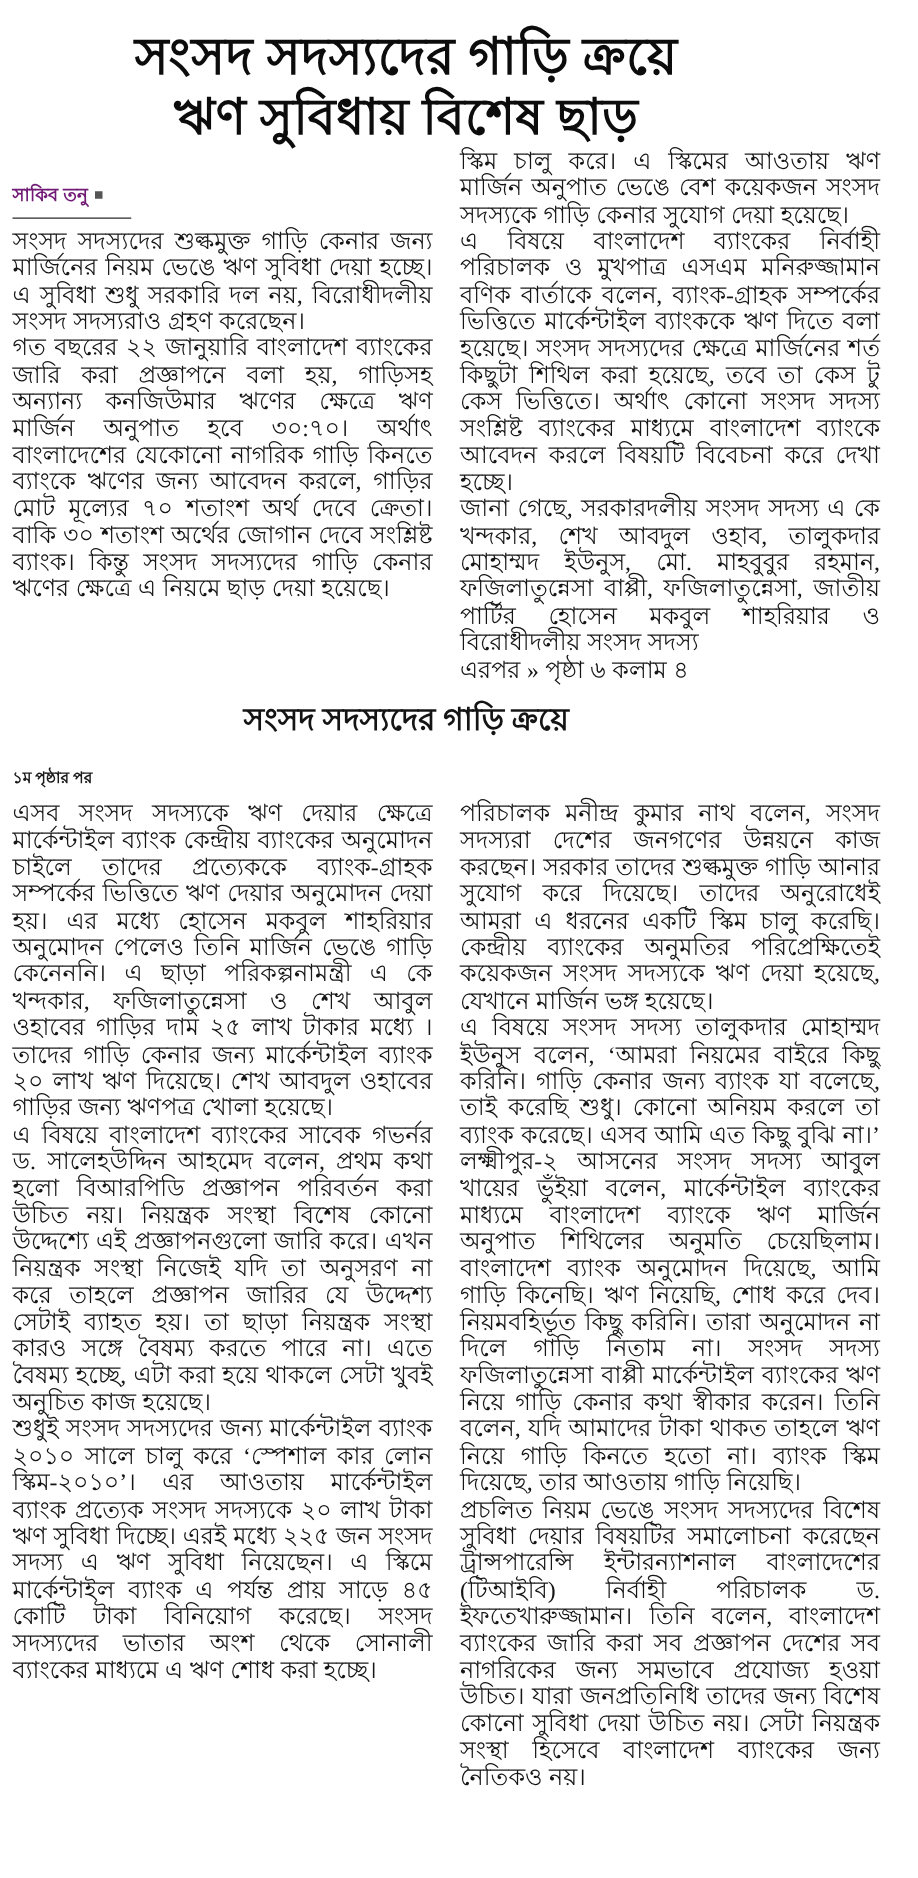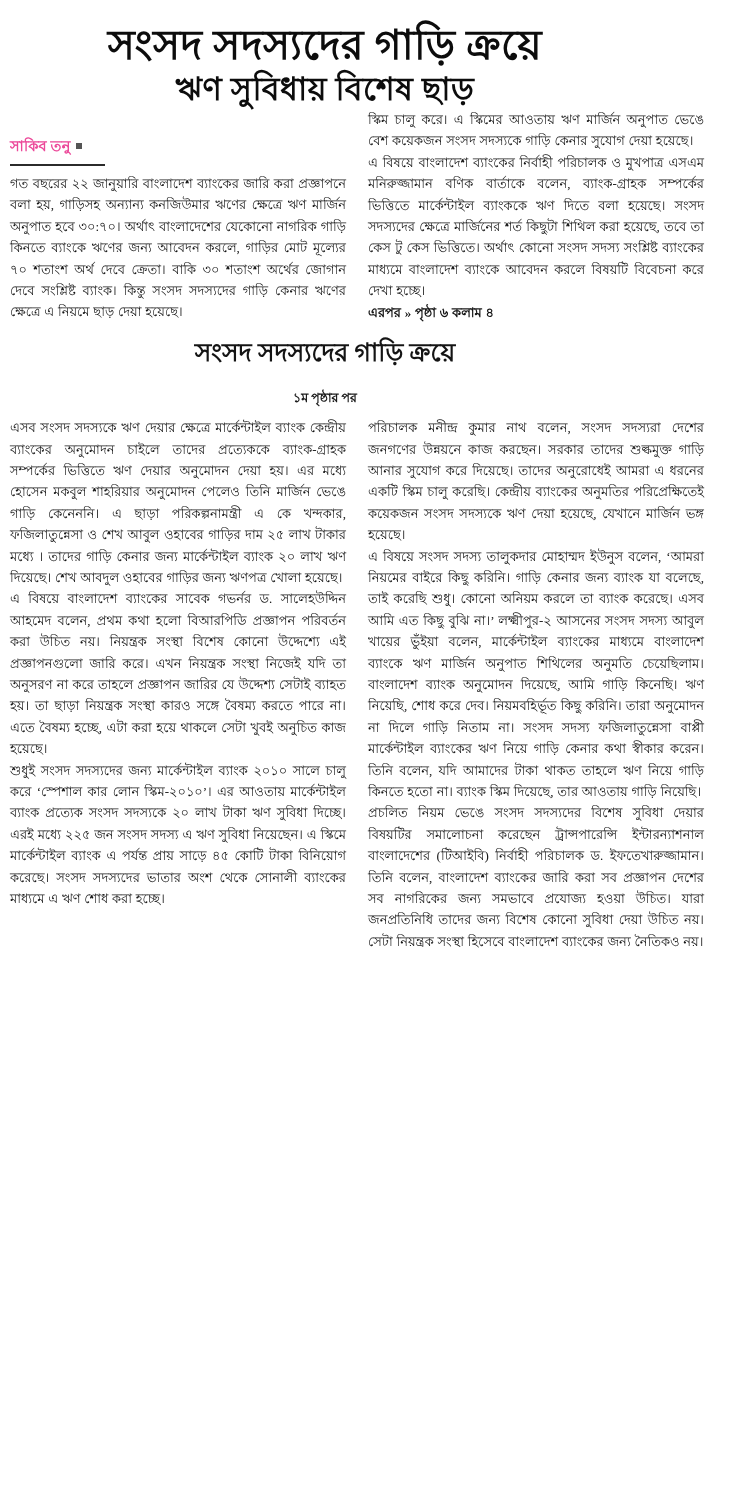--- a/index.html
+++ b/index.html
@@ -33,33 +33,33 @@
     letter-spacing: 0.5px;
     color: #0c0c0c;
     padding-top: 20px;
     margin: 0 18px;
   }
   .headline .hl-line {
     display: block;
     white-space: nowrap;
   }
   .headline .hl-line-2 {
-    font-size: 32px;
+    font-size: 40px;
   }
 
   
   .byline-wrap {
     margin-top: 26px;
     margin-bottom: 2px;
     height: 36px;
   }
   .byline {
     font-size: 14.5px;
     font-weight: 700;
-    color: #ec4899;
+    color: #701a75;
     letter-spacing: 0.2px;
     display: inline-block;
     white-space: nowrap;
   }
   .byline-mark {
     display: inline-block;
     width: 6px;
     height: 6px;
     background: #555;
     margin-left: 5px;
@@ -79,49 +79,48 @@
     align-items: flex-start;
   }
   .col {
     width: 336px;
     flex: 0 0 336px;
   }
 
   
   .body p {
     margin: 0;
-    font-size: 13px;
+    font-size: 19px;
     line-height: 21.4px;
     text-align: justify;
     text-align-last: left;
     text-justify: inter-word;
     color: #151515;
     word-spacing: 0.5px;
   }
   .body p + p {
     margin-top: 0;
   }
   .continue {
-    font-weight: 700;
+    font-weight: 400;
     font-size: 14px;
     margin-top: 1px;
     text-align: center;
   }
 
   
   .jump-head {
     text-align: center;
     font-size: 25px;
     font-weight: 700;
     color: #141414;
     margin-top: 14px;
     line-height: 1.25;
   }
   .jump-sub {
-    text-align: center;
     font-size: 12.5px;
     font-weight: 700;
     color: #1a1a1a;
     margin-top: 3px;
     margin-bottom: 8px;
   }
 </style>
 </head>
 <body>
 
@@ -133,28 +132,30 @@
   </h1>
 
   <div class="cols">
 
     <div class="col">
       <div class="byline-wrap">
         <span class="byline">সাকিব তনু</span><span class="byline-mark"></span>
         <div class="byline-rule"></div>
       </div>
       <div class="body">
+        <p>সংসদ সদস্যদের শুল্কমুক্ত গাড়ি কেনার জন্য মার্জিনের নিয়ম ভেঙে ঋণ সুবিধা দেয়া হচ্ছে। এ সুবিধা শুধু সরকারি দল নয়, বিরোধীদলীয় সংসদ সদস্যরাও গ্রহণ করেছেন।</p>
         <p>গত বছরের ২২ জানুয়ারি বাংলাদেশ ব্যাংকের জারি করা প্রজ্ঞাপনে বলা হয়, গাড়িসহ অন্যান্য কনজিউমার ঋণের ক্ষেত্রে ঋণ মার্জিন অনুপাত হবে ৩০:৭০। অর্থাৎ বাংলাদেশের যেকোনো নাগরিক গাড়ি কিনতে ব্যাংকে ঋণের জন্য আবেদন করলে, গাড়ির মোট মূল্যের ৭০ শতাংশ অর্থ দেবে ক্রেতা। বাকি ৩০ শতাংশ অর্থের জোগান দেবে সংশ্লিষ্ট ব্যাংক। কিন্তু সংসদ সদস্যদের গাড়ি কেনার ঋণের ক্ষেত্রে এ নিয়মে ছাড় দেয়া হয়েছে।</p>
       </div>
     </div>
 
     <div class="col">
       <div class="body">
         <p>স্কিম চালু করে। এ স্কিমের আওতায় ঋণ মার্জিন অনুপাত ভেঙে বেশ কয়েকজন সংসদ সদস্যকে গাড়ি কেনার সুযোগ দেয়া হয়েছে।</p>
         <p>এ বিষয়ে বাংলাদেশ ব্যাংকের নির্বাহী পরিচালক ও মুখপাত্র এসএম মনিরুজ্জামান বণিক বার্তাকে বলেন, ব্যাংক-গ্রাহক সম্পর্কের ভিত্তিতে মার্কেন্টাইল ব্যাংককে ঋণ দিতে বলা হয়েছে। সংসদ সদস্যদের ক্ষেত্রে মার্জিনের শর্ত কিছুটা শিথিল করা হয়েছে, তবে তা কেস টু কেস ভিত্তিতে। অর্থাৎ কোনো সংসদ সদস্য সংশ্লিষ্ট ব্যাংকের মাধ্যমে বাংলাদেশ ব্যাংকে আবেদন করলে বিষয়টি বিবেচনা করে দেখা হচ্ছে।</p>
+        <p>জানা গেছে, সরকারদলীয় সংসদ সদস্য এ কে খন্দকার, শেখ আবদুল ওহাব, তালুকদার মোহাম্মদ ইউনুস, মো. মাহবুবুর রহমান, ফজিলাতুন্নেসা বাপ্পী, ফজিলাতুন্নেসা, জাতীয় পার্টির হোসেন মকবুল শাহরিয়ার ও বিরোধীদলীয় সংসদ সদস্য</p>
         <p class="continue">এরপর » পৃষ্ঠা ৬ কলাম ৪</p>
       </div>
     </div>
 
   </div>
 
   <h2 class="jump-head">সংসদ সদস্যদের গাড়ি ক্রয়ে</h2>
   <div class="jump-sub">১ম পৃষ্ঠার পর</div>
 
   <div class="cols">

